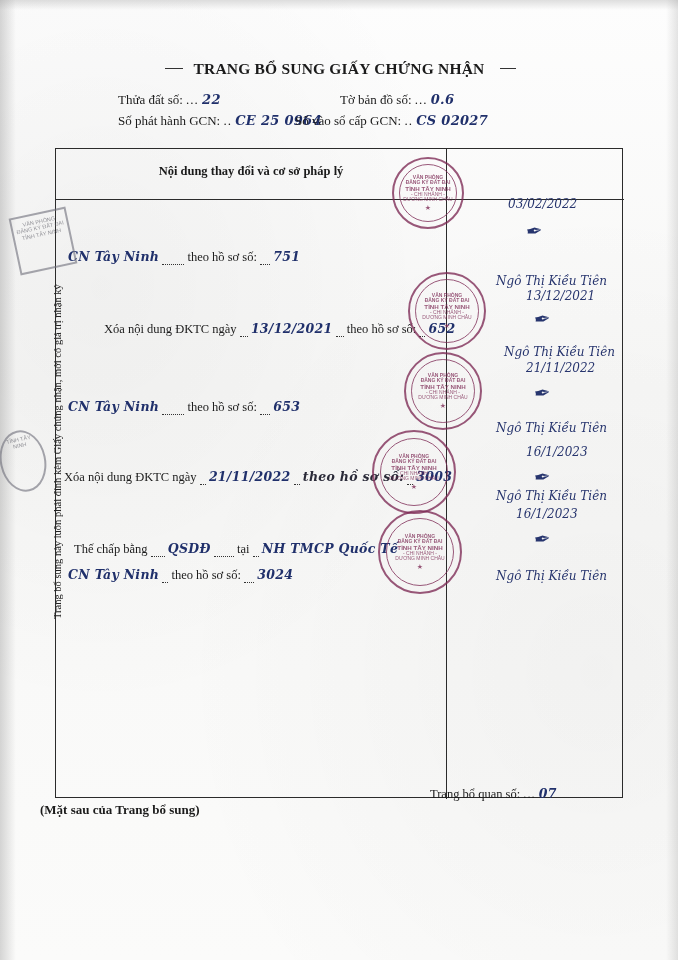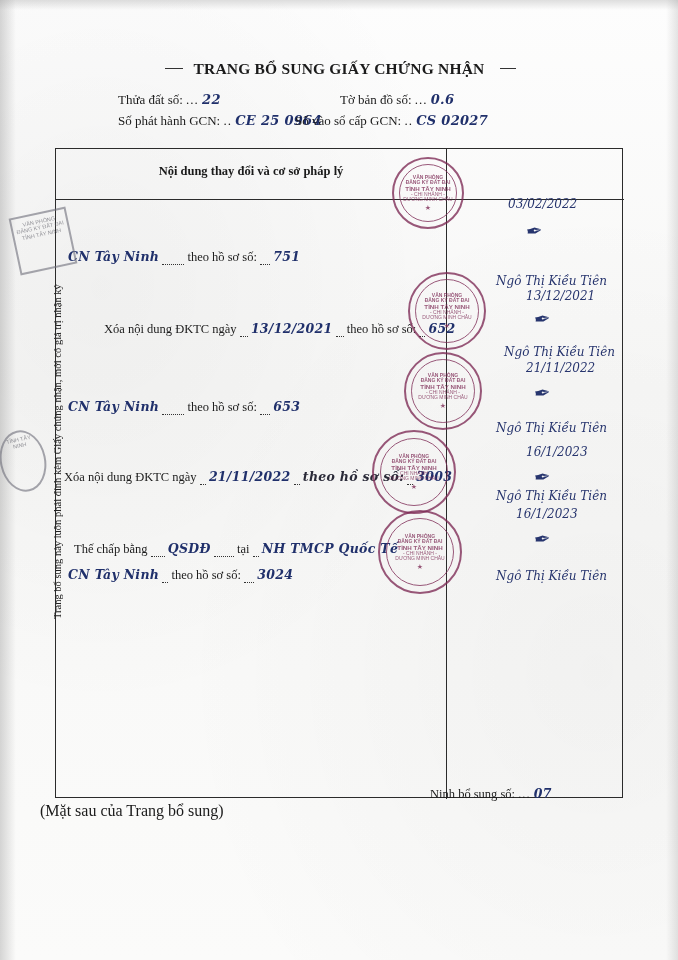--- a/index.html
+++ b/index.html
@@ -119,21 +119,21 @@
   .sign{
     position:absolute;font-family:"DejaVu Serif", serif;font-style:italic;
     color:#27356e;font-size:12px;
   }
   .signature-scrawl{
     position:absolute;color:#27356e;font-size:20px;font-family:"DejaVu Sans",sans-serif;
     transform:rotate(-8deg);
   }
 
   .footer-left{
-    position:absolute;left:40px;top:802px;font-size:16px;
+    position:absolute;left:40px;top:802px;font-size:13px;font-weight:bold;
   }
   .footer-right{
     position:absolute;left:430px;top:786px;font-size:12.5px;
   }
 </style>
 </head>
 <body>
 
 <div class="page">
   <div class="scan-edge-left"></div>
@@ -306,17 +306,17 @@
     <div>VĂN PHÒNG</div>
     <div>ĐĂNG KÝ ĐẤT ĐAI</div>
     <div>TỈNH TÂY NINH</div>
   </div>
   <div class="stamp-sq" style="left:0px;top:430px;width:46px;height:62px;border-radius:50%;">
     <div>TỈNH TÂY NINH</div>
   </div>
 
   <div class="footer-left">(Mặt sau của Trang bổ sung)</div>
   <div class="footer-right">
-    <span>Ninh bổ sung số:</span>
+    <span>Trang bổ quan số:</span>
     <span class="dots">...</span>
     <span class="hw">07</span>
   </div>
 </div>
 
 </body></html>

